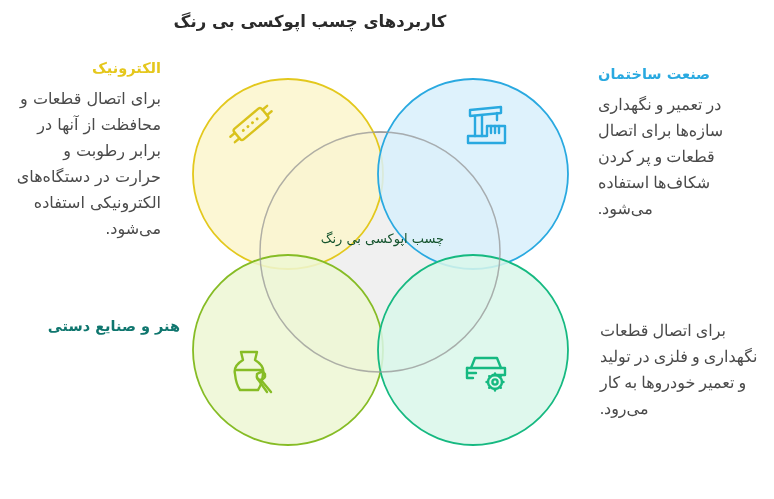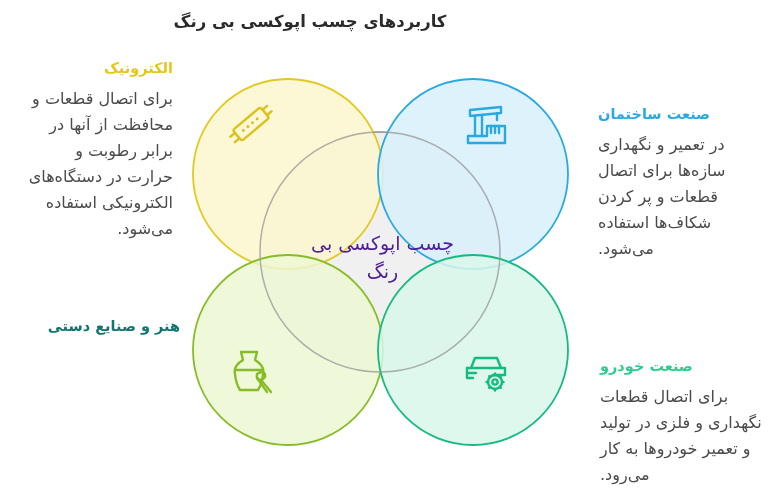--- a/index.html
+++ b/index.html
@@ -46,23 +46,23 @@
     height: 405px;
     overflow: visible;
   }
 
   .center-label {
     position: absolute;
     left: 120px;
     top: 180px;
     width: 155px;
     text-align: center;
-    font-size: 19px;
+    font-size: 13px;
     line-height: 1.45;
-    color: #4c1d95;
+    color: #14532d;
     direction: rtl;
     pointer-events: none;
   }
 
   
   .venn-icon {
     position: absolute;
     width: 56px;
     height: 56px;
   }
@@ -81,29 +81,29 @@
     font-weight: 700;
     margin: 0 0 9px 0;
     line-height: 1.2;
   }
   .side-block .sb-body {
     font-size: 16px;
     line-height: 1.62;
     color: #4a4a4a;
   }
 
-  .block-electronics { left: 28px;  top: 60px;  width: 145px; text-align: right; }
+  .block-electronics { left: 16px;  top: 60px;  width: 145px; text-align: right; }
   .block-building    { left: 598px; top: 66px;  width: 166px; text-align: left;  direction: rtl; }
   .block-crafts      { left: 8px;   top: 318px; width: 172px; text-align: right; }
   .block-auto        { left: 600px; top: 318px; width: 164px; text-align: left;  direction: rtl; }
 
   .block-building .sb-title,
-  .block-auto .sb-title { text-align: left; margin-top: 40px; }
+  .block-auto .sb-title { text-align: left; }
   .block-building .sb-body,
-  .block-auto .sb-body  { text-align: left; }
+  .block-auto .sb-body  { text-align: left; font-family: Liberation Serif, serif; }
   .block-electronics .sb-title,
   .block-crafts .sb-title { text-align: right; }
   .block-electronics .sb-body,
   .block-crafts .sb-body  { text-align: right; }
 </style>
 </head>
 <body>
 
 <div class="page-title">کاربردهای چسب اپوکسی بی رنگ</div>
 
@@ -206,15 +206,14 @@
 <div class="side-block block-building">
   <div class="sb-title" style="color:#29a9e0;">صنعت ساختمان</div>
   <div class="sb-body">در تعمیر و نگهداری سازه‌ها برای اتصال قطعات و پر کردن شکاف‌ها استفاده می‌شود.</div>
 </div>
 
 <div class="side-block block-crafts">
   <div class="sb-title" style="color:#0f766e;">هنر و صنایع دستی</div>
 </div>
 
 <div class="side-block block-auto">
-  <div class="sb-title" style="color:#2ecc8f;">صنعت خودرو</div>
   <div class="sb-body">برای اتصال قطعات نگهداری و فلزی در تولید و تعمیر خودروها به کار می‌رود.</div>
 </div>
 
 </body></html>

